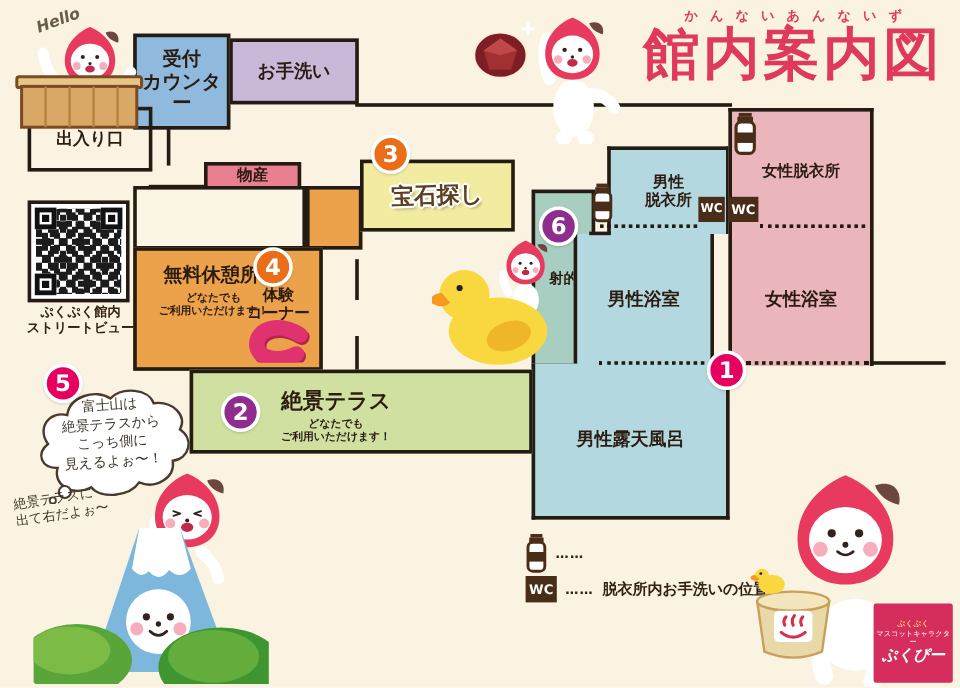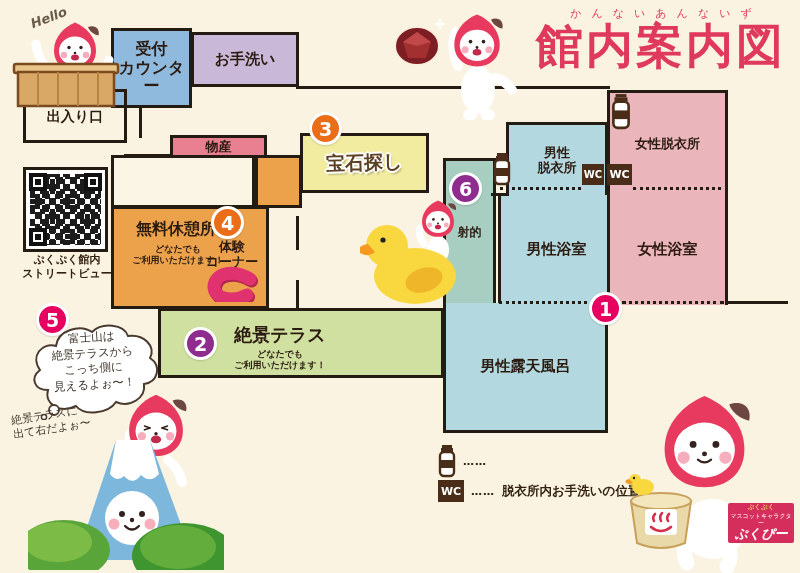--- a/index.html
+++ b/index.html
@@ -12,21 +12,21 @@
   .dots-line{position:absolute;border-top:3px dotted #241c12;z-index:2;}
   .badge{position:absolute;width:33px;height:33px;border-radius:50%;border:3px solid #fff;
          box-sizing:border-box;color:#fff;font-weight:bold;font-size:19px;display:flex;
          align-items:center;justify-content:center;z-index:6;box-shadow:0 1px 2px rgba(0,0,0,.15);}
   .b-pink{background:#e6005f}.b-purple{background:#8e2d8e}.b-orange{background:#ea6d18}
   .wc{position:absolute;background:#4a2d18;color:#fff;font-weight:bold;border-radius:0;
       display:flex;align-items:center;justify-content:center;z-index:4;}
   .abs{position:absolute;}
   .note{font-size:9px;font-weight:bold;white-space:pre-line;line-height:1.25;text-align:center;}
   #title-wrap{position:absolute;right:6px;top:6px;width:266px;text-align:center;z-index:3;}
-  #title-furi{font-size:11px;font-weight:normal;color:#e0395e;letter-spacing:10px;text-indent:10px;}
+  #title-furi{font-size:11px;font-weight:bold;color:#e0395e;letter-spacing:10px;text-indent:10px;}
   #title-main{font-size:47px;font-weight:bold;color:#e0395e;letter-spacing:3px;line-height:1.05;}
   #qr-box{position:absolute;left:23px;top:167px;width:85px;height:85px;background:#fff;
           border:3px solid #241c12;box-sizing:border-box;z-index:1;}
   #qr-noise{position:absolute;inset:4px;
      background-image:repeating-conic-gradient(#1c1c1c 0 25%,transparent 0 50%),
                       repeating-conic-gradient(#1c1c1c 0 25%,transparent 0 50%);
      background-size:10px 10px,14px 14px;background-position:0 0,5px 3px;}
   .finder{position:absolute;width:18px;height:18px;border:4px solid #111;background:#fff;box-sizing:border-box;}
   .finder::after{content:"";position:absolute;inset:2px;background:#111;}
   #qr-caption{position:absolute;left:8px;top:253px;width:118px;text-align:center;font-size:11px;
@@ -35,21 +35,21 @@
          transform:rotate(-20deg);z-index:4;font-weight:bold;}
   #bubble-text{position:absolute;left:34px;top:330px;width:118px;text-align:center;font-size:11.5px;
                color:#3c3228;white-space:pre-line;line-height:1.35;transform:rotate(-4deg);z-index:4;}
   #speech-note{position:absolute;left:12px;top:408px;font-size:11px;color:#3c3228;white-space:pre-line;
                transform:rotate(-9deg);z-index:4;line-height:1.3;}
   #legend{position:absolute;left:438px;top:444px;z-index:3;}
   .legend-row{display:flex;align-items:center;gap:7px;height:34px;}
   .legend-dots{font-size:11px;font-weight:bold;color:#33220f;letter-spacing:1px;}
   .legend-text{font-size:12.5px;font-weight:bold;color:#33220f;}
   #mascot-tag{position:absolute;left:728px;top:503px;width:62px;background:#d62e5c;color:#fff;
-              text-align:center;padding:1px 2px;z-index:7;border-radius:2px;line-height:1.2;}
+              text-align:center;padding:14px 2px;z-index:7;border-radius:2px;line-height:1.2;}
   #tag-brand{font-size:6.5px;color:#f5c96a;font-weight:bold;}
   #tag-role{font-size:6px;}
   #tag-name{font-size:13px;font-weight:bold;font-style:italic;}
   .gem-title{font-size:19px;font-weight:bold;color:#5d4023;transform:rotate(-2deg);
      text-shadow:-2px 0 #fff,2px 0 #fff,0 -2px #fff,0 2px #fff,-1px -1px #fff,1px 1px #fff,1px -1px #fff,-1px 1px #fff,2px 3px 2px rgba(0,0,0,.25);}
   svg{display:block;}
 </style>
 </head>
 <body>
 
@@ -94,21 +94,21 @@
   <div class="room" style="left:111px;top:28px;width:81px;height:80px;background:#8fb9dd;">
     <div class="lbl" style="font-size: 16px; white-space: pre-line;">受付
 カウンター</div>
   </div>
   <div class="room" style="left:191px;top:32px;width:108px;height:55px;background:#cab8d8;">
     <div class="lbl" style="font-size: 15px; white-space: pre-line;">お手洗い</div>
   </div>
   <div class="room" style="left:23px;top:89px;width:104px;height:54px;">
     <div class="lbl" style="font-size: 14px; white-space: pre-line;">出入り口</div>
   </div>
-  <div class="room" style="left:170px;top:135px;width:97px;height:23px;background:#e88092;">
+  <div class="room" style="left:170px;top:135px;width:81px;height:23px;background:#e88092;">
     <div class="lbl" style="font-size: 13px; white-space: pre-line;">物産</div>
   </div>
   <div class="room" style="left:111px;top:155px;width:144px;height:53px;background:#fbf5e6;"></div>
   <div class="room" style="left:255px;top:155px;width:47px;height:53px;background:#eca24b;"></div>
   <div class="room" style="left:111px;top:206px;width:158px;height:103px;background:#eca24b;">
     <div class="lbl abs" style="font-size: 16px; left: 6px; top: 11px; width: 112px; white-space: pre-line;">無料休憩所</div>
     <div class="note abs" style="left: 0px; top: 35px; width: 128px; white-space: pre-line;">どなたでも
 ご利用いただけます！</div>
     <div class="lbl abs" style="font-size: 13px; right: 2px; top: 30px; width: 64px; white-space: pre-line;">体験
 コーナー</div>
@@ -120,21 +120,21 @@
   <div class="room" style="left:300px;top:133px;width:129px;height:60px;background:#f1eca0;">
     <div class="gem-title">宝石探し</div>
   </div>
   <div class="room" style="left:443px;top:158px;width:53px;height:148px;background:#a7cec0;">
     <div class="lbl" style="font-size: 12px; white-space: pre-line;">射的</div>
   </div>
   <div class="room" style="left:506px;top:122px;width:102px;height:73px;background:#b4d8e0;border-bottom:none;">
     <div class="lbl" style="font-size: 13px; white-space: pre-line;">男性
 脱衣所</div>
   </div>
-  <div class="room" style="left:498px;top:195px;width:117px;height:110px;background:#b4d8e0;border-top:none;border-bottom:none;">
+  <div class="room" style="left:478px;top:195px;width:117px;height:110px;background:#b4d8e0;border-top:none;border-bottom:none;">
     <div class="lbl" style="font-size: 15px; white-space: pre-line;">男性浴室</div>
   </div>
   <div class="room" style="left:443px;top:303px;width:165px;height:130px;background:#b4d8e0;border-top:none;">
     <div class="lbl" style="font-size: 15px; white-space: pre-line;">男性露天風呂</div>
   </div>
   <div class="room" style="left:607px;top:90px;width:121px;height:105px;background:#eab5bb;border-bottom:none;">
     <div class="lbl" style="font-size: 13px; white-space: pre-line;">女性脱衣所</div>
   </div>
   <div class="room" style="left:607px;top:195px;width:121px;height:110px;background:#eab5bb;border-top:none;border-bottom:none;">
     <div class="lbl" style="font-size: 15px; white-space: pre-line;">女性浴室</div>

